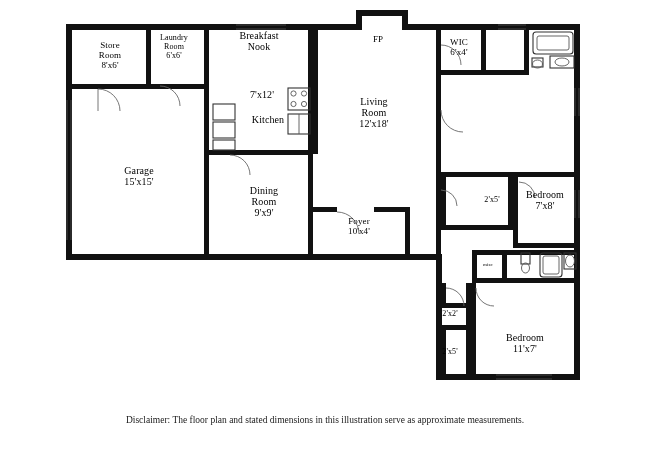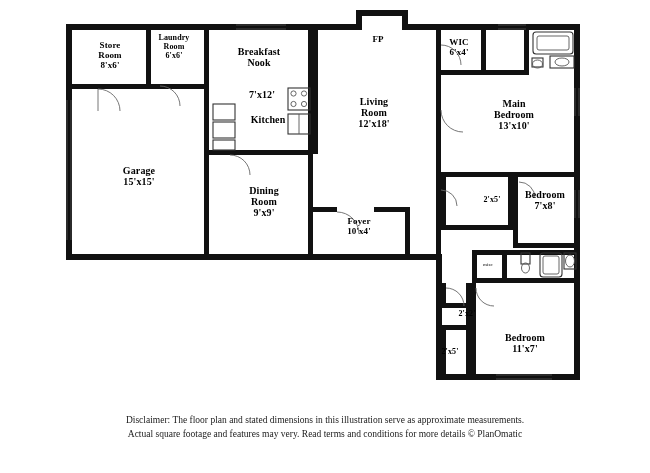--- a/index.html
+++ b/index.html
@@ -44,21 +44,21 @@
   }
   .door-arc {
     fill: none;
     stroke: #666666;
     stroke-width: 0.9;
   }
   .label {
     position: absolute;
     text-align: center;
     font-family: "Liberation Serif", serif;
-    font-weight: bold;
+    font-weight: normal;
     color: #000000;
     line-height: 1.12;
     letter-spacing: 0.1px;
     white-space: pre-line;
     transform: translate(-50%, -50%);
     pointer-events: none;
   }
   .label.sz10 { font-size: 10px; }
   .label.sz9  { font-size: 9px; }
   .label.sz8  { font-size: 8px; }
@@ -238,21 +238,21 @@
   </svg>
 
   <div class="label sz9" style="left:110px; top:55px;"><span>Store
 Room</span>
 <span>8'x6'</span></div>
 
   <div class="label sz8" style="left:174px; top:47px;"><span>Laundry
 Room</span>
 <span>6'x6'</span></div>
 
-  <div class="label sz10" style="left:259px; top:57px;"><span>Breakfast
+  <div class="label sz10" style="left:259px; top:41px;"><span>Breakfast
 Nook</span></div>
 
   <div class="label sz10" style="left:262px; top:95px;"><span>7'x12'</span></div>
   <div class="label sz10" style="left:268px; top:120px;"><span>Kitchen</span></div>
 
   <div class="label sz10" style="left:139px; top:176px;"><span>Garage</span>
 <span>15'x15'</span></div>
 
   <div class="label sz10" style="left:264px; top:202px;"><span>Dining
 Room</span>
@@ -263,36 +263,32 @@
 
   <div class="label sz10" style="left:374px; top:113px;"><span>Living
 Room</span>
 <span>12'x18'</span></div>
 
   <div class="label sz9" style="left:378px; top:39px;text-align:center;"><span>FP</span></div>
 
   <div class="label sz9" style="left:459px; top:47px;"><span>WIC</span>
 <span>6'x4'</span></div>
 
-  <div class="label sz10" style="left:514px; top:115px;"><span>Main
-Bedroom</span>
-<span>13'x10'</span></div>
 
   <div class="label sz8" style="left:492px; top:200px;"><span>2'x5'</span></div>
 
   <div class="label sz10" style="left:545px; top:200px;"><span>Bedroom</span>
 <span>7'x8'</span></div>
 
   <div class="label sz5" style="left:488px; top:265px;"><span>misc</span></div>
 
-  <div class="label sz8" style="left:450px; top:314px;margin-left:17px;"><span>2'x2'</span></div>
+  <div class="label sz8" style="left:450px; top:314px;"><span>2'x2'</span></div>
 
   <div class="label sz8" style="left:450px; top:352px;"><span>2'x5'</span></div>
 
   <div class="label sz10" style="left:525px; top:343px;"><span>Bedroom</span>
 <span>11'x7'</span></div>
 
   <div class="disclaimer" style="top:414px;">
     <div>Disclaimer: The floor plan and stated dimensions in this illustration serve as approximate measurements.</div>
-    <div>Actual square footage and features may very. Read terms and conditions for more details © PlanOmatic</div>
   </div>
 
 </div>
 
 </body></html>

